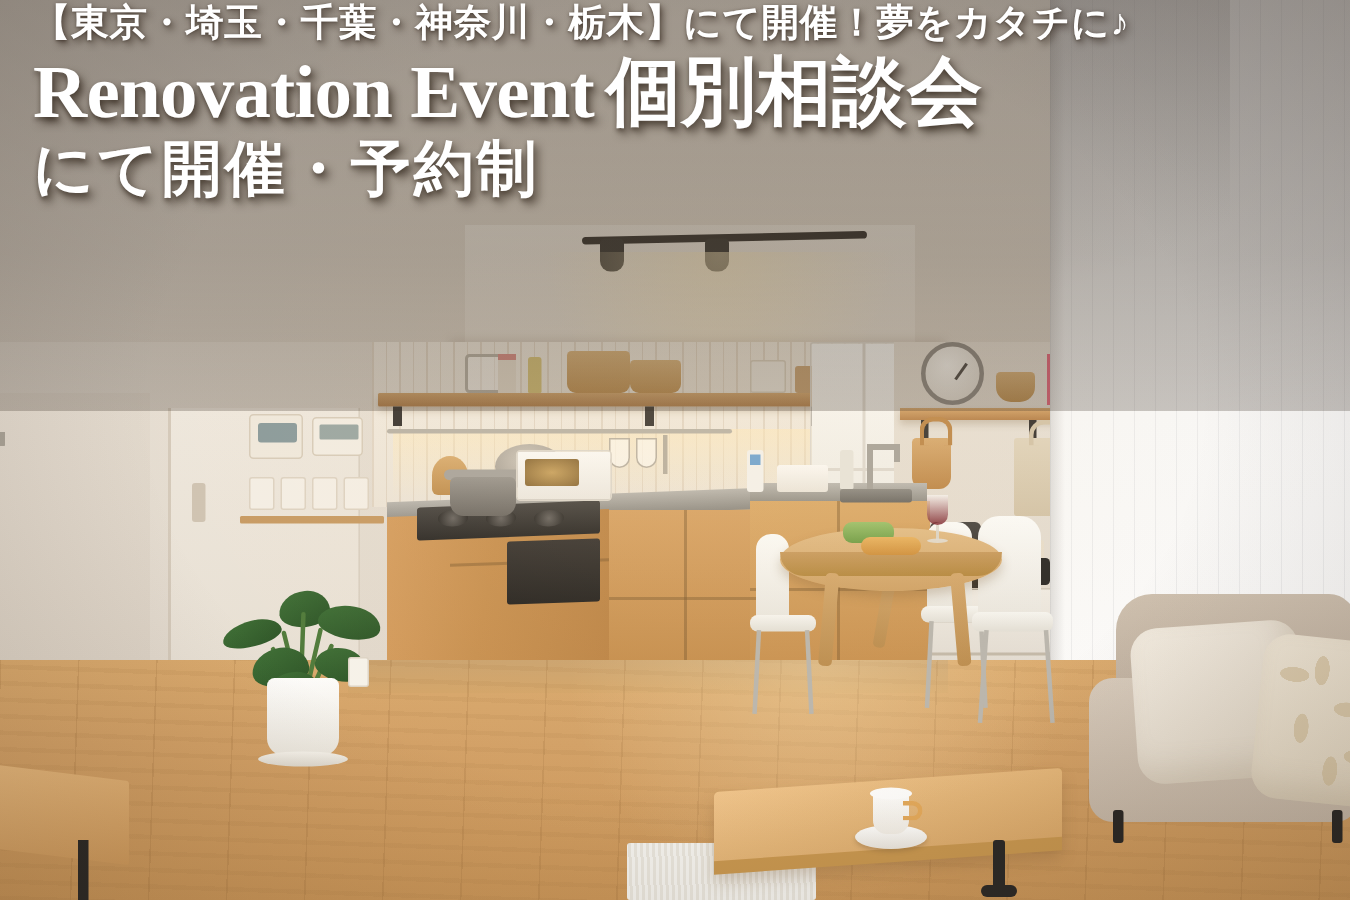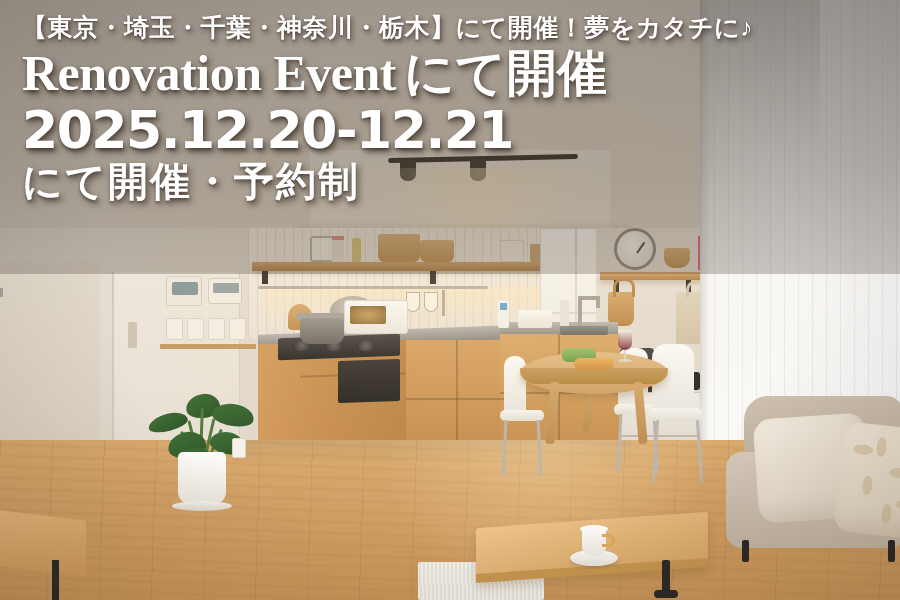--- a/index.html
+++ b/index.html
@@ -317,21 +317,21 @@
   
   .warm{position:absolute;inset:0;pointer-events:none;
     background:radial-gradient(ellipse at 52% 40%,rgba(255,226,170,.14),rgba(255,226,170,0) 65%);}
   .vignette{position:absolute;inset:0;pointer-events:none;
     background:radial-gradient(ellipse at 50% 45%,rgba(0,0,0,0) 55%,rgba(40,28,16,.16) 100%);}
 
   
   .scrim{position:absolute;left:0;top:0;width:900px;height:274px;
     background:linear-gradient(180deg,rgba(48,38,30,.40) 0%,rgba(52,42,33,.34) 62%,rgba(58,47,37,.26) 100%);}
 
-  .copy{position:absolute;left:0;top:0;width:900px;height:274px;padding:14px 0 0 22px;
+  .copy{position:absolute;left:0;top:0;width:900px;height:274px;padding:2px 0 0 22px;
     color:#ffffff;}
 
   .line-tag{
     font-size:25px;line-height:1.08;font-weight:700;letter-spacing:.5px;
     text-shadow:2px 3px 5px rgba(40,28,18,.62),0 1px 2px rgba(40,28,18,.5);
     white-space:nowrap;}
   .line-title{
     font-size:50px;line-height:1.12;font-weight:700;letter-spacing:.2px;
     margin-top:4px;white-space:nowrap;
     text-shadow:3px 4px 6px rgba(40,28,18,.6),0 2px 3px rgba(40,28,18,.45);}
@@ -540,19 +540,18 @@
 
     <div class="warm"></div>
     <div class="vignette"></div>
   </div>
 
   <div class="scrim"></div>
 
   <div class="copy">
     <div class="line-tag">【東京・埼玉・千葉・神奈川・栃木】にて開催！夢をカタチに♪</div>
     <div class="line-title">
-      <span class="en">Renovation Event</span><span class="jp">にて開催</span>
+      <span class="en">Renovation Event</span><span class="jp">個別相談会</span>
     </div>
-    <div class="line-date">2025.12.20-12.21</div>
     <div class="line-note">にて開催・予約制</div>
   </div>
 
 </div>
 
 </body></html>

